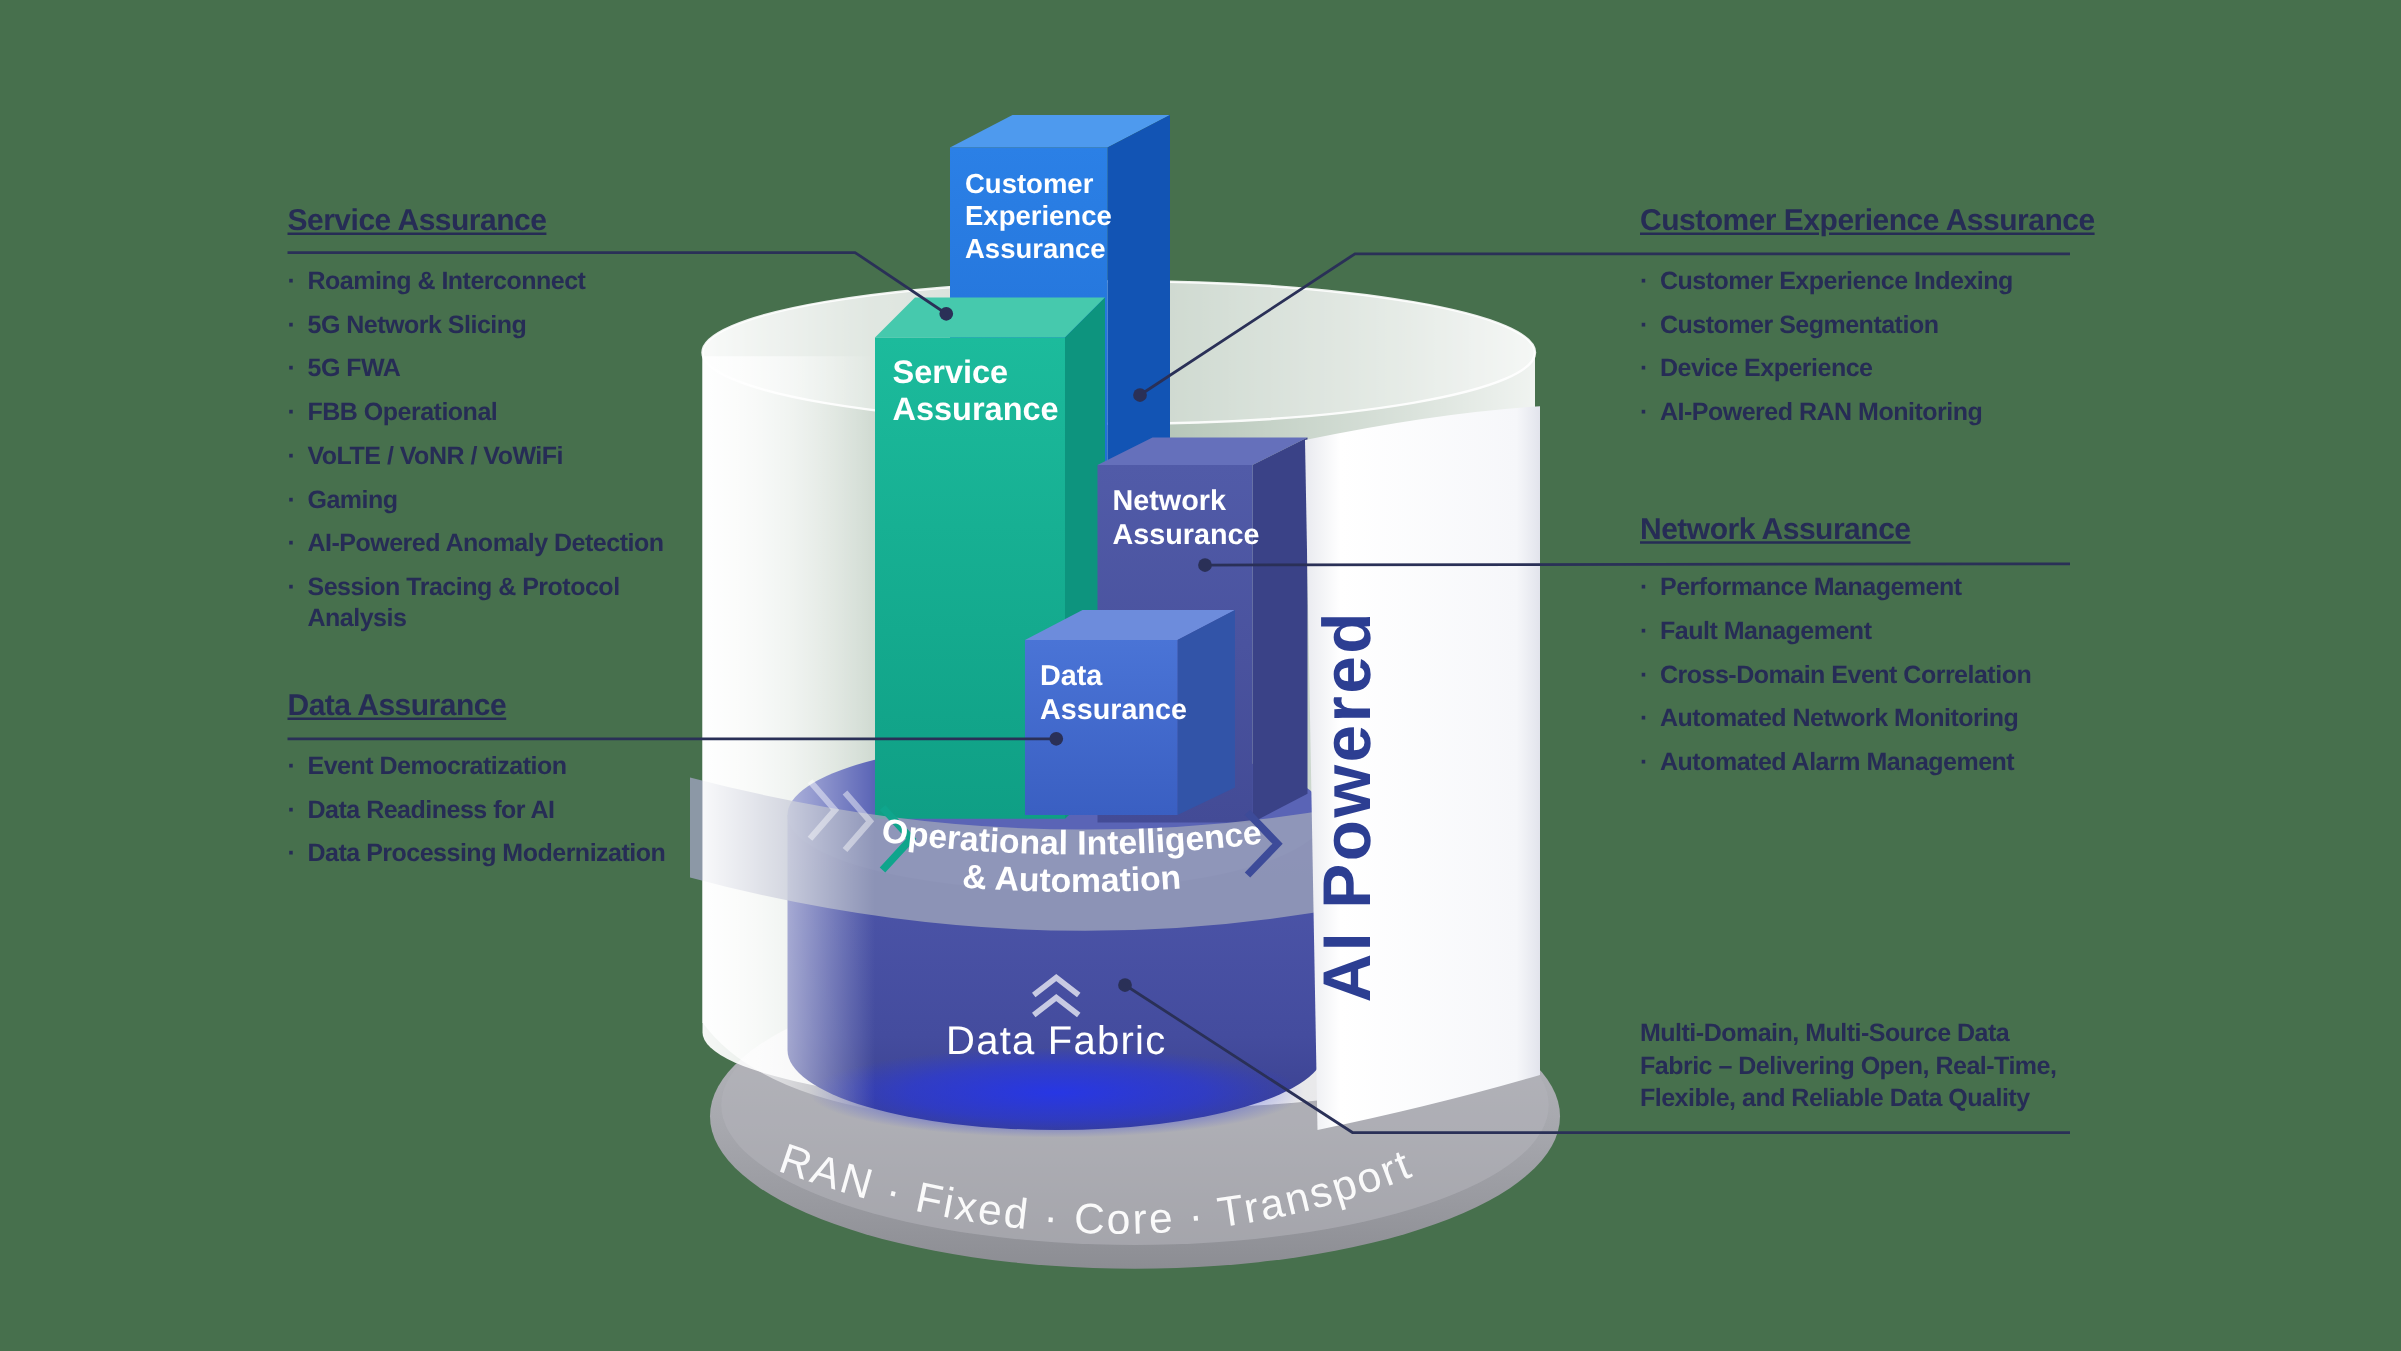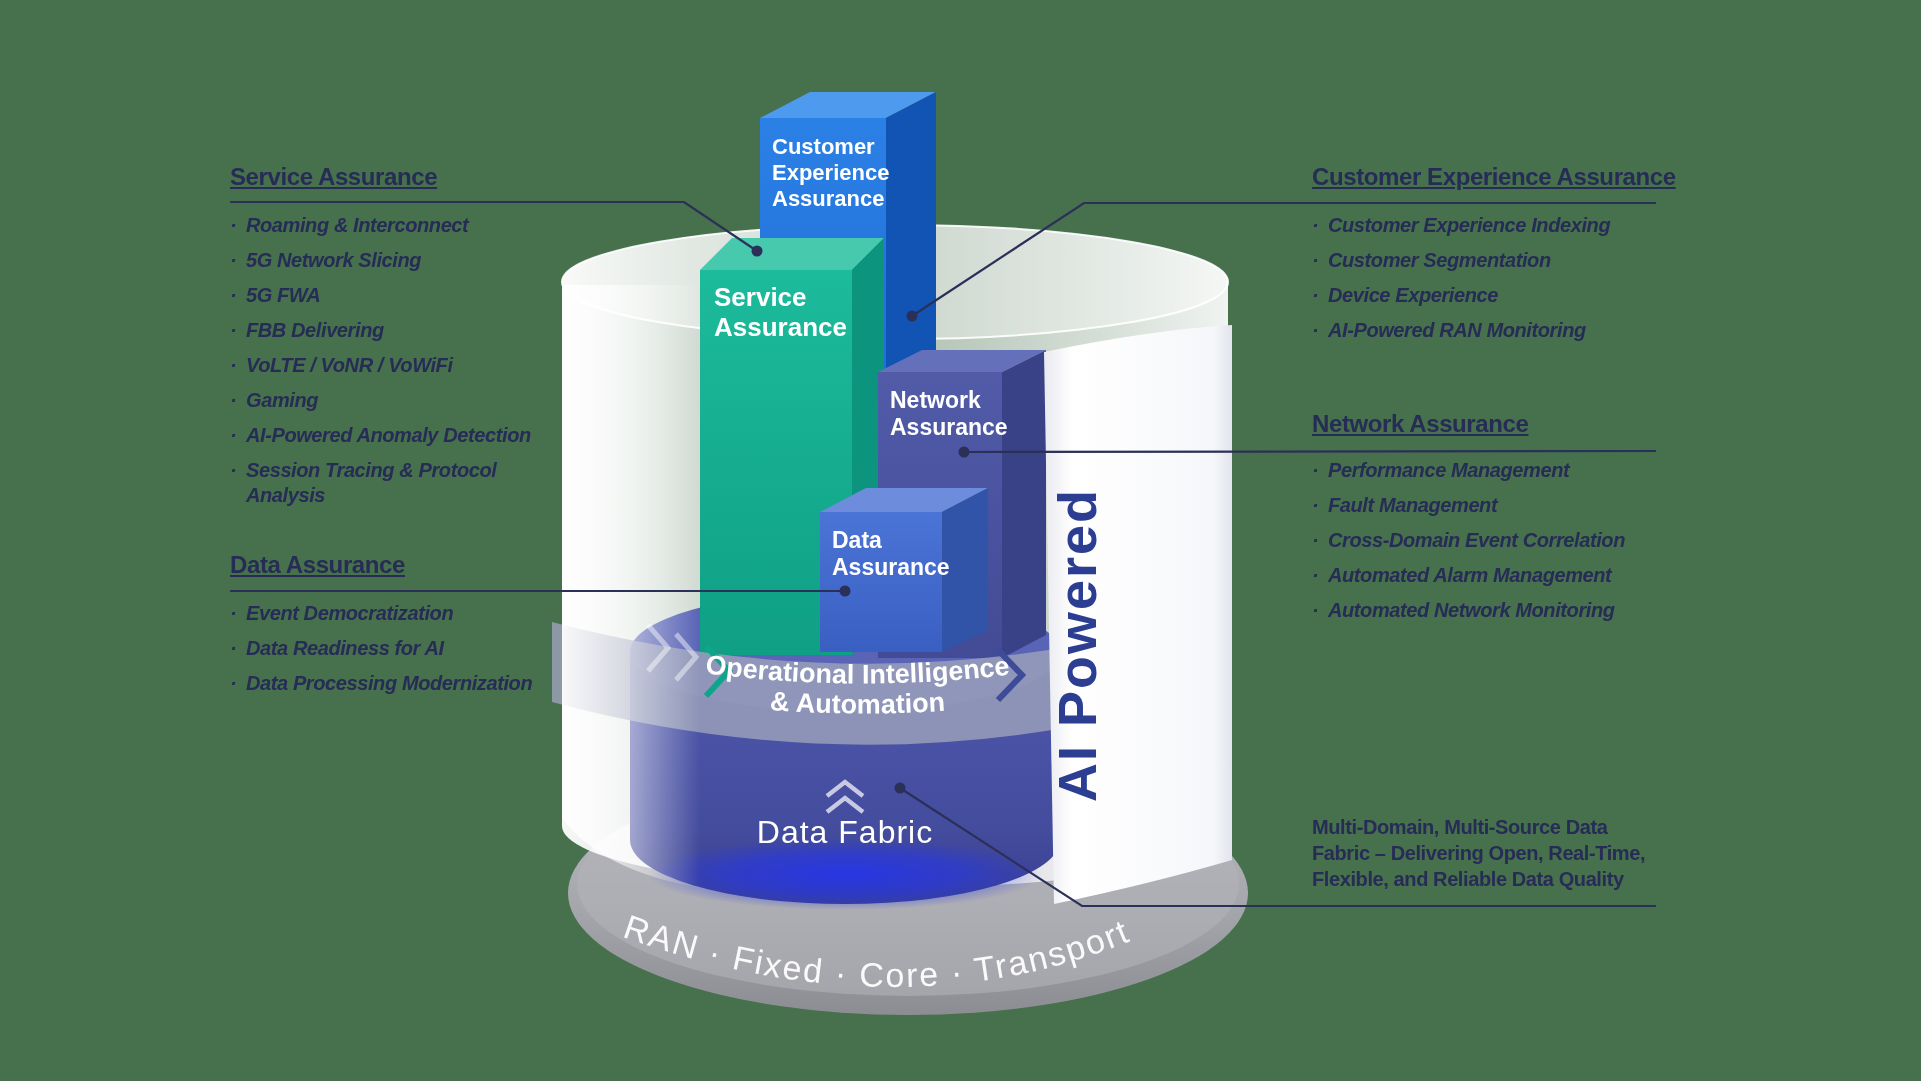--- a/index.html
+++ b/index.html
@@ -4,21 +4,21 @@
 <style>
   html,body{margin:0;padding:0;background:#47704d;}
   .stage{position:relative;width:1921px;height:1081px;overflow:hidden;background:#47704d;
          font-family:"Liberation Sans",sans-serif;}
   svg.scene{position:absolute;left:0;top:0;}
   svg.scene text{font-family:"Liberation Sans",sans-serif;}
 
   .panel{position:absolute;color:#262c55;font-weight:bold;letter-spacing:-0.4px;}
   .panel .heading{font-size:24px;line-height:26px;white-space:nowrap;text-decoration:underline;}
   .items{margin-top:0;font-size:20px;}
-  .item{min-height:30px;line-height:25px;padding:2.5px 0 2.5px 16px;white-space:nowrap;font-style:italic;}
+  .item{min-height:30px;line-height:25px;padding:2.5px 0 2.5px 16px;white-space:nowrap;}
   .item::before{content:"·";display:inline-block;width:16px;margin-left:-16px;}
   .item.wrap{white-space:normal;width:300px;}
   .note-line{font-size:20px;line-height:26px;white-space:nowrap;}
 
   #svc-panel{left:230px;top:164px;}
   #svc-items{position:absolute;left:230px;top:210px;width:335px;}
   #data-panel{left:230px;top:552px;}
   #data-items{position:absolute;left:230px;top:598px;width:335px;}
   #cea-panel{left:1312px;top:164px;}
   #cea-items{position:absolute;left:1312px;top:210px;width:420px;}
@@ -179,21 +179,21 @@
   </g>
 </svg>
 
 <div class="panel" id="svc-panel">
   <div class="heading">Service Assurance</div>
 </div>
 <div class="panel items" id="svc-items">
   <div class="item">Roaming &amp; Interconnect</div>
   <div class="item">5G Network Slicing</div>
   <div class="item">5G FWA</div>
-  <div class="item">FBB Delivering</div>
+  <div class="item">FBB Operational</div>
   <div class="item">VoLTE / VoNR / VoWiFi</div>
   <div class="item">Gaming</div>
   <div class="item">AI-Powered Anomaly Detection</div>
   <div class="item wrap">Session Tracing &amp; Protocol Analysis</div>
 </div>
 
 <div class="panel" id="data-panel">
   <div class="heading">Data Assurance</div>
 </div>
 <div class="panel items" id="data-items">
@@ -212,22 +212,22 @@
   <div class="item">AI-Powered RAN Monitoring</div>
 </div>
 
 <div class="panel" id="net-panel">
   <div class="heading">Network Assurance</div>
 </div>
 <div class="panel items" id="net-items">
   <div class="item">Performance Management</div>
   <div class="item">Fault Management</div>
   <div class="item">Cross-Domain Event Correlation</div>
+  <div class="item">Automated Network Monitoring</div>
   <div class="item">Automated Alarm Management</div>
-  <div class="item">Automated Network Monitoring</div>
 </div>
 
 <div class="panel" id="fabric-note">
   <div class="note-line">Multi-Domain, Multi-Source Data</div>
   <div class="note-line">Fabric – Delivering Open, Real-Time,</div>
   <div class="note-line">Flexible, and Reliable Data Quality</div>
 </div>
 
 </div>
 

